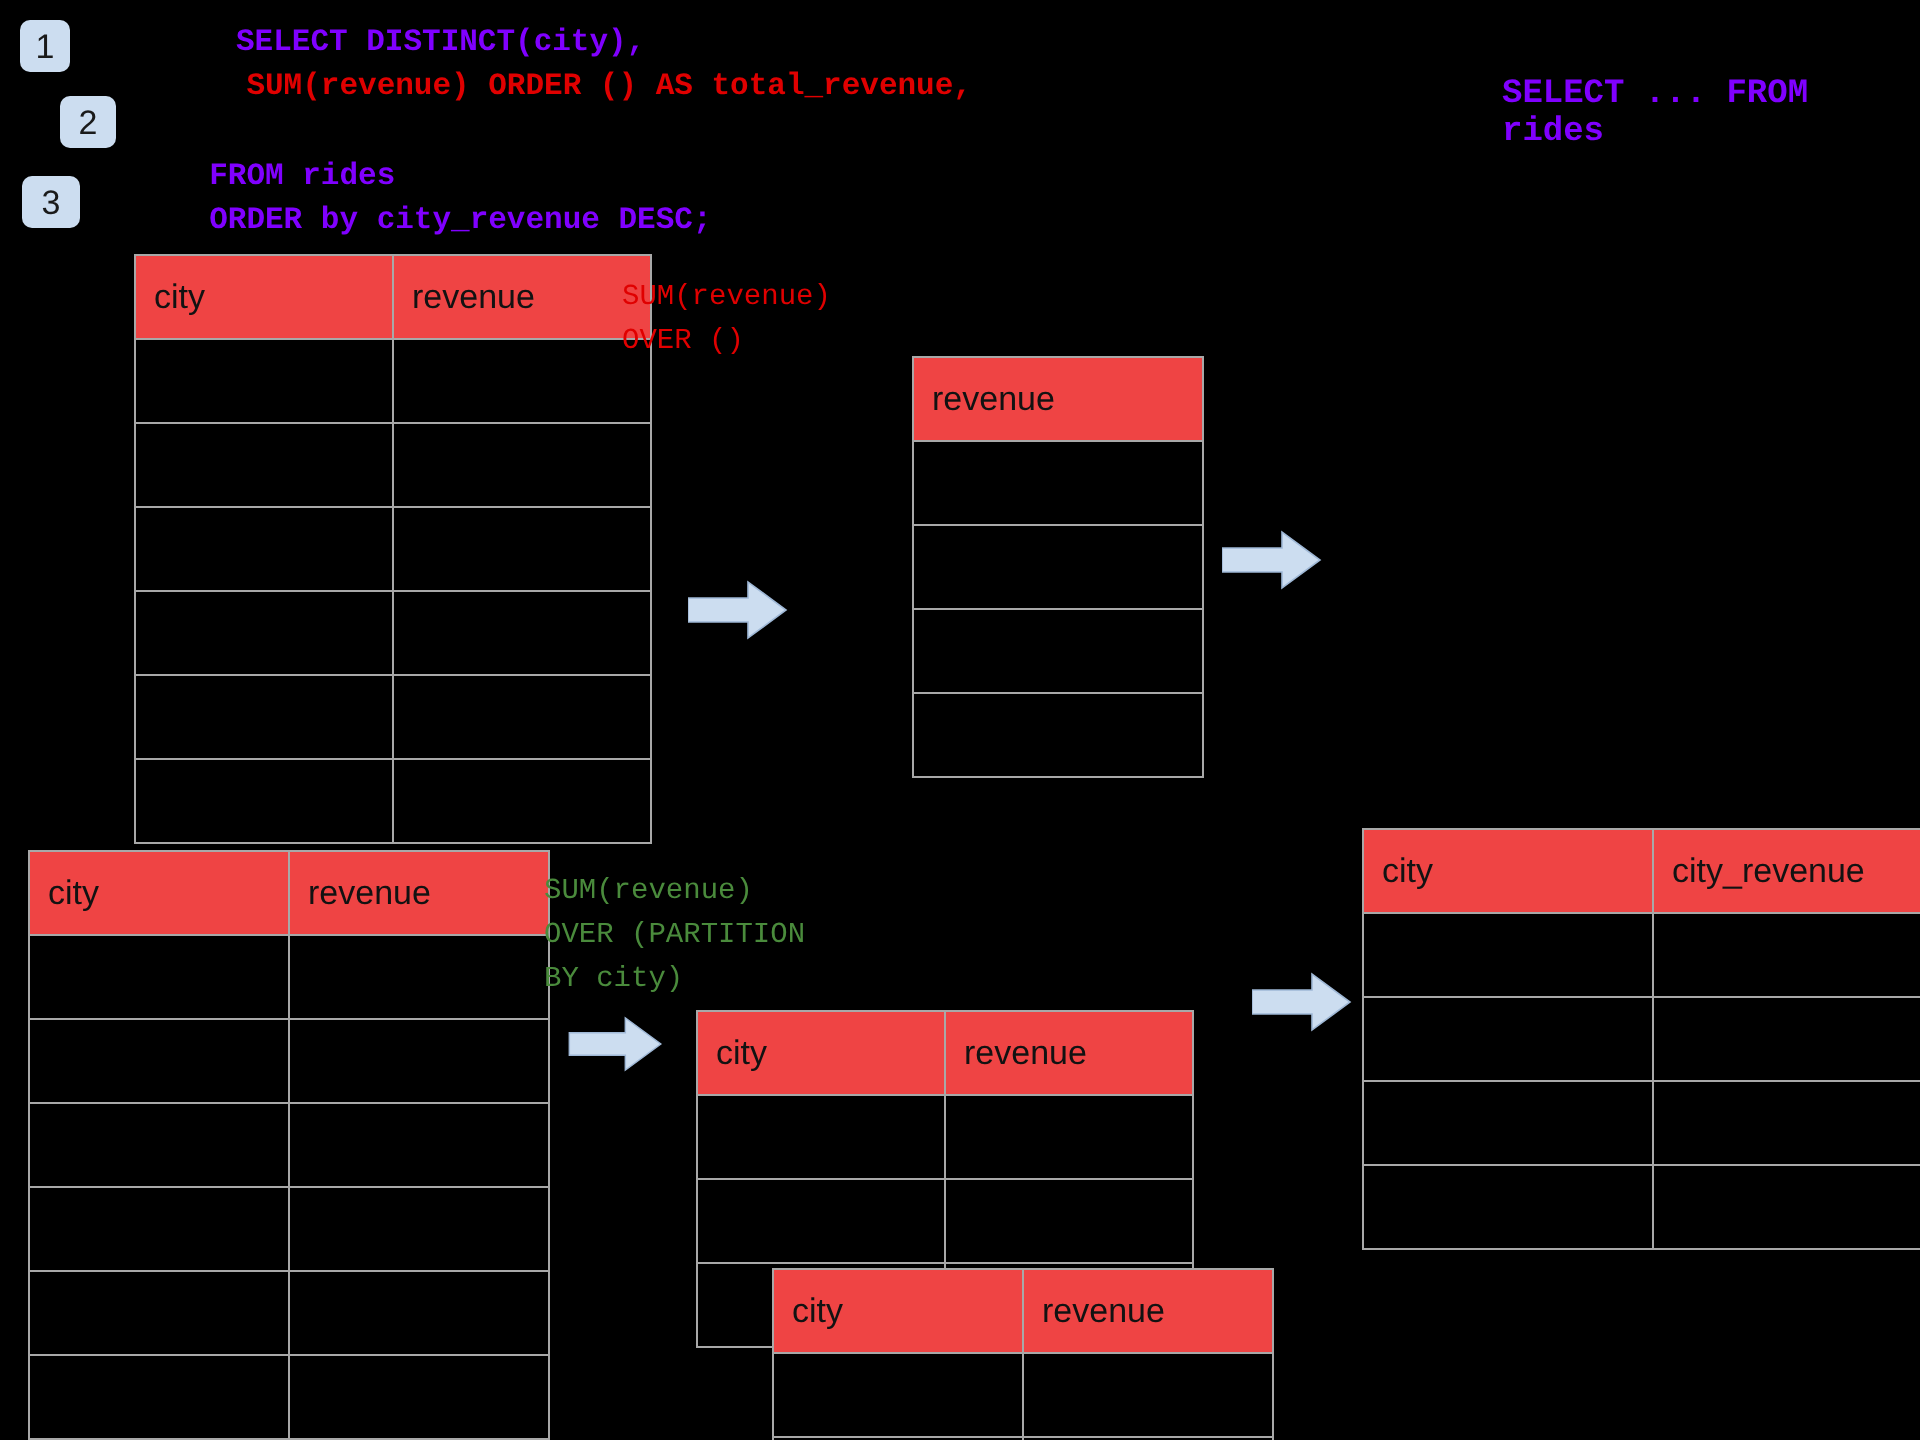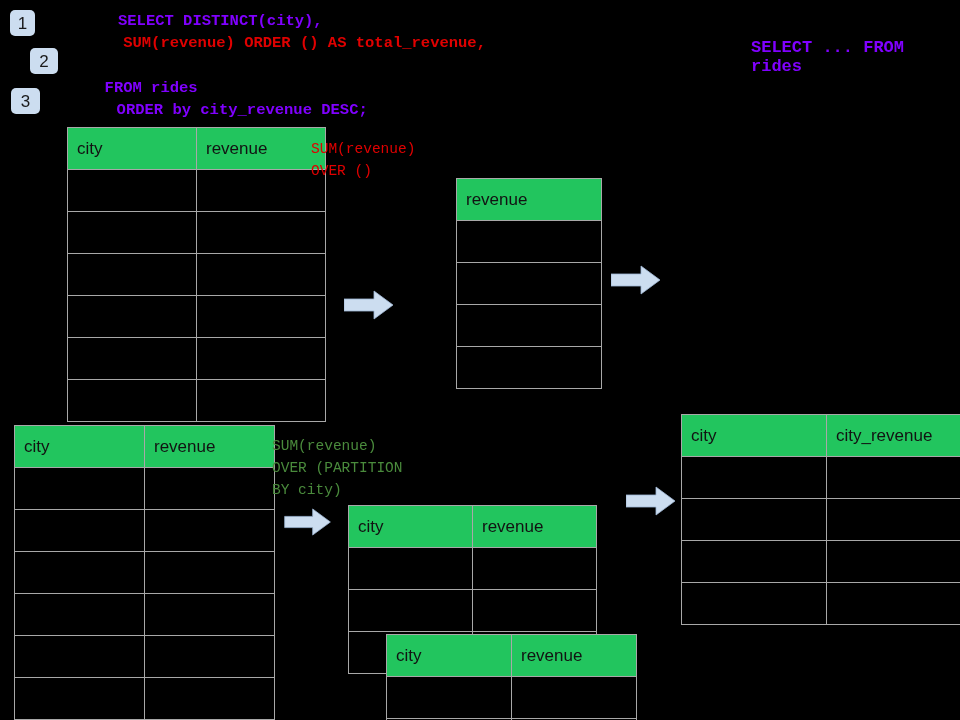--- a/index.html
+++ b/index.html
@@ -74,21 +74,21 @@
     font-family: "Liberation Sans", sans-serif;
   }
   .tbl td {
     border: 1px solid #a8a8a8;
     background: #000000;
     padding: 0;
     height: 41px;
   }
   .tbl th {
     border: 1px solid #a8a8a8;
-    background: #22c55e;
+    background: #ef4444;
     color: #121212;
     font-weight: normal;
     font-size: 17px;
     text-align: left;
     padding: 0 0 0 9px;
     height: 41px;
   }
 
   
   .arrow {
@@ -110,21 +110,21 @@
     <span>3</span>
   </div>
 
   <div class="code c-violet" style="left:86px; top:11px;margin-left:32px;">SELECT DISTINCT(city),</div>
 
   <div class="code c-red" style="left:86px; top:33px;">    SUM(revenue) ORDER () AS total_revenue,</div>
 
 
   <div class="code c-violet" style="left:86px; top:78px;">  FROM rides</div>
 
-  <div class="code c-violet" style="left:98px; top:100px;">  ORDER by city_revenue DESC;</div>
+  <div class="code c-violet" style="left:86px; top:100px;">  ORDER by city_revenue DESC;</div>
 
   <div class="sidenote" style="left:751px; top:38px;">SELECT ... FROM
 rides</div>
 
   <table class="tbl" style="left:67px; top:127px; width:238px;">
     <thead>
       <tr>
         <th style="width:119px;">city</th>
         <th style="width:119px;">revenue</th>
       </tr>

